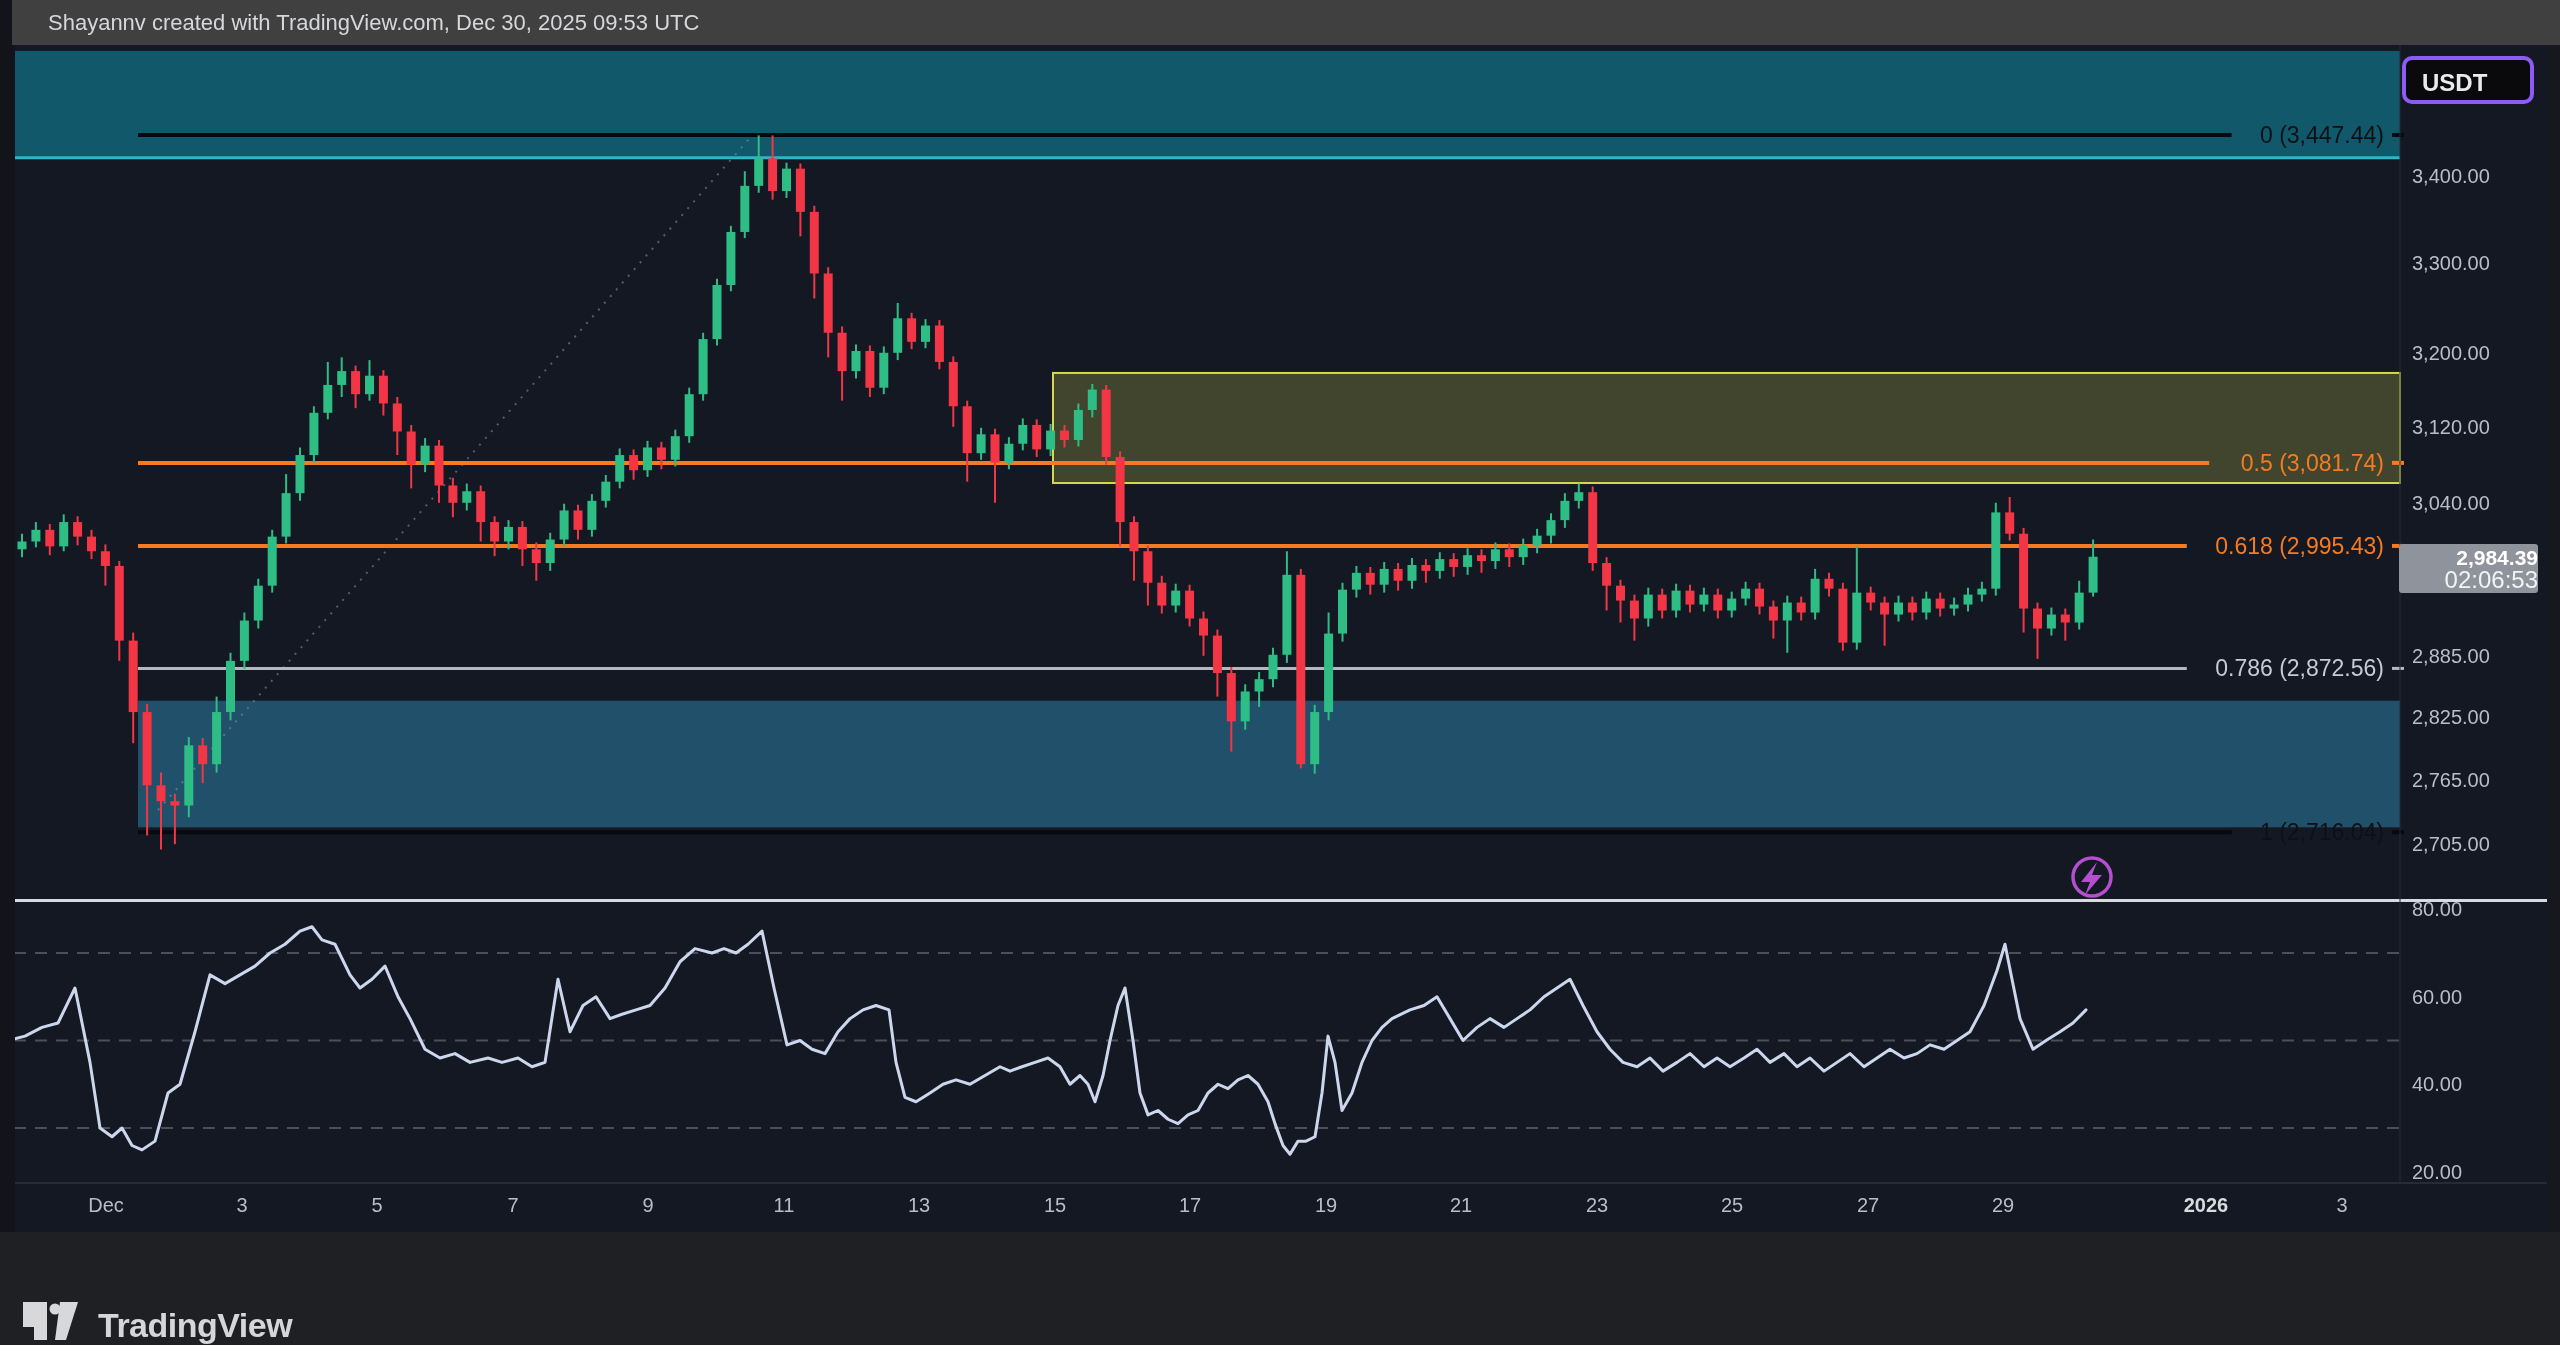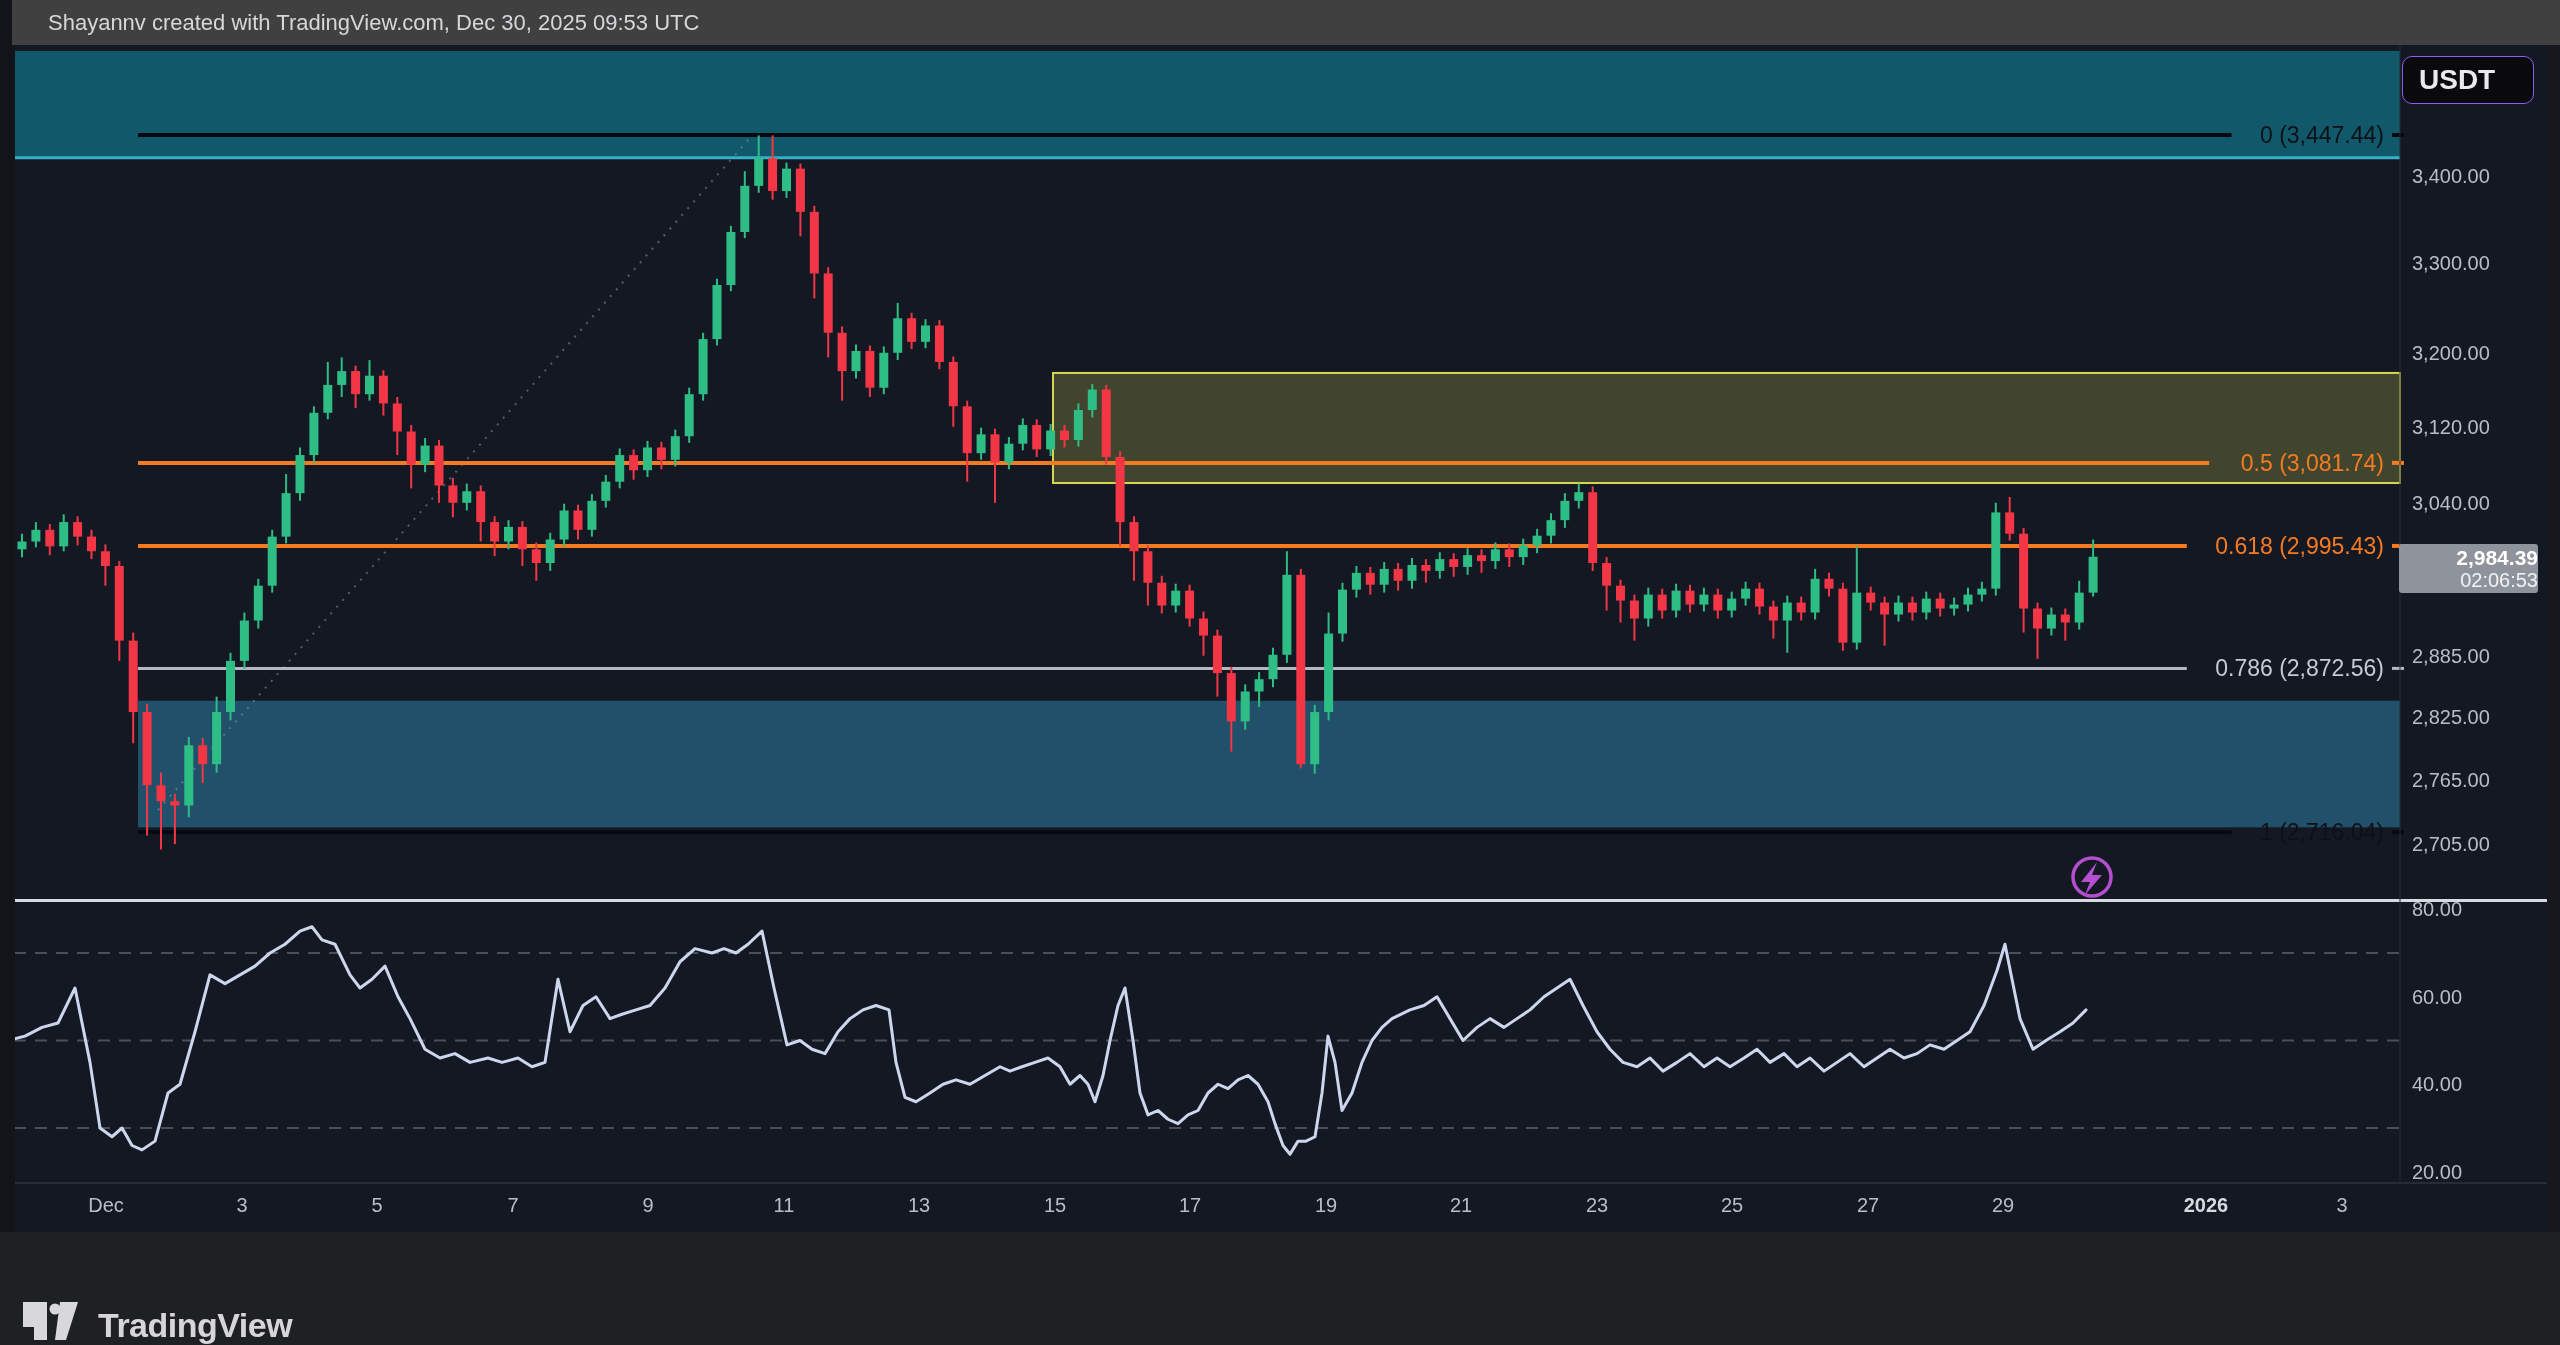--- a/index.html
+++ b/index.html
@@ -3,26 +3,26 @@
 <meta charset="utf-8">
 <style>
   html,body{margin:0;padding:0;background:#131419;}
   body{width:2560px;height:1345px;position:relative;overflow:hidden;font-family:"Liberation Sans",sans-serif;}
   .titlebar{position:absolute;top:0;left:12px;width:2560px;height:45px;background:#404040;
     color:#d6d7da;font-size:22px;line-height:45px;padding-left:36px;box-sizing:border-box;}
   .chart-area{position:absolute;top:45px;left:0;width:2560px;height:1187px;background:#141823;}
   #cv{position:absolute;left:0;top:0;}
   #cv text{font-family:"Liberation Sans",sans-serif;}
   .usdt-btn{position:absolute;left:2402px;top:11px;width:132px;height:48px;background:#0a0a0c;
-    border:1px solid #8b5cf6;border-radius:10px;color:#e9eaec;font-size:28px;font-weight:700;
+    border:4px solid #8b5cf6;border-radius:10px;color:#e9eaec;font-size:24px;font-weight:700;
     line-height:46px;padding-left:16px;box-sizing:border-box;cursor:pointer;}
   .price-badge{position:absolute;left:2399px;top:499px;width:139px;height:49px;background:#8f939c;
     border-radius:3px;padding:2px 0 0 9px;box-sizing:border-box;text-align:right;}
   .pb-price{color:#ffffff;font-size:21px;font-weight:600;line-height:23px;}
-  .pb-count{color:#f2f3f5;font-size:20px;line-height:22px;}
+  .pb-count{color:#f2f3f5;font-size:24px;line-height:22px;}
   .footer{position:absolute;left:0;top:1232px;width:2560px;height:113px;background:#1e2024;
     display:flex;align-items:flex-end;}
   .tv-mark{margin-left:22px;}
   .tv-word{color:#d6d6d8;font-size:34px;font-weight:700;margin-left:12px;letter-spacing:-0.5px;}
 </style>
 </head>
 <body>
 
 <div class="titlebar">
   <span>Shayannv created with TradingView.com, Dec 30, 2025 09:53 UTC</span>

